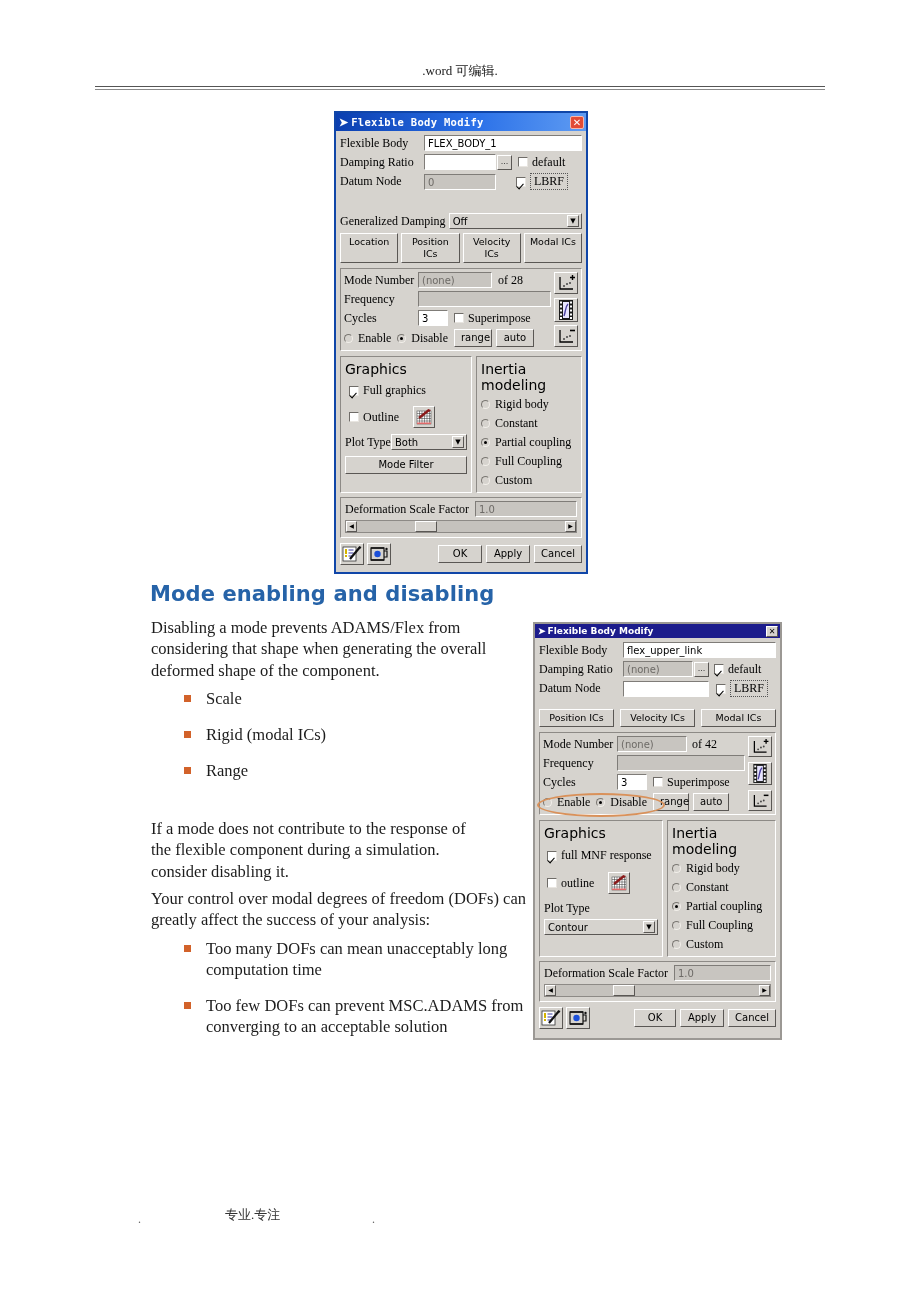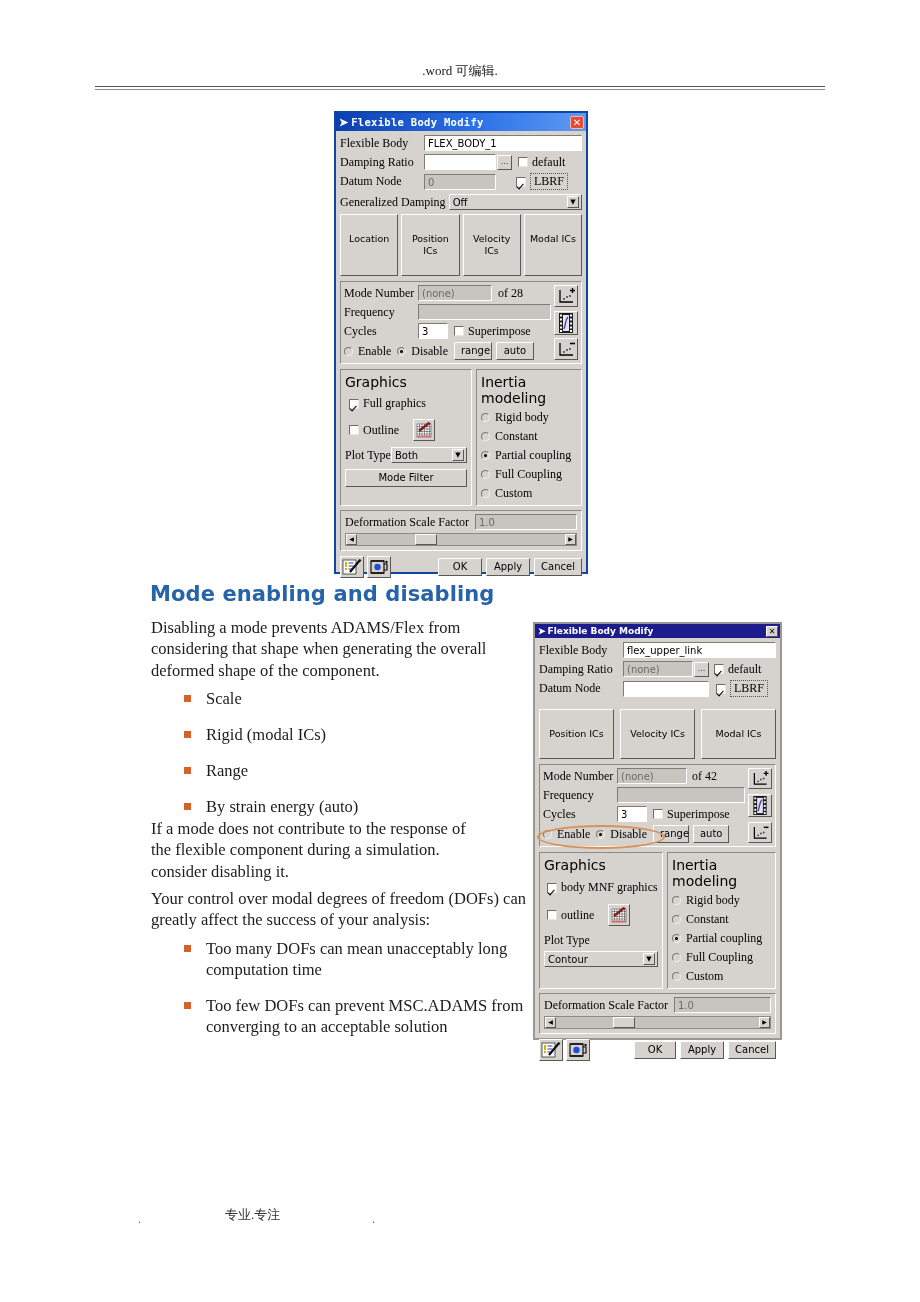--- a/index.html
+++ b/index.html
@@ -106,21 +106,21 @@
       border-radius:50%;background:#000;}
   .radw{display:flex;align-items:center;gap:5px;margin-bottom:4px;cursor:pointer;}
 
   .btn{background:#d6d3ce;border:1px solid #fff;border-right-color:#5a5754;
       border-bottom-color:#5a5754;font-family:"DejaVu Sans",sans-serif;font-size:10px;
       color:#000;text-align:center;cursor:pointer;padding:2px 6px;line-height:12px;}
 
   .tabrow{display:flex;gap:3px;margin:4px 0 0 0;}
   .tab{flex:1;background:#d6d3ce;border:1px solid #fff;border-right-color:#5a5754;
       border-bottom-color:#5a5754;font-family:"DejaVu Sans",sans-serif;
-      font-size:9.5px;text-align:center;padding:18px 1px;line-height:12px;cursor:pointer;}
+      font-size:9.5px;text-align:center;padding:2px 1px;line-height:12px;cursor:pointer;}
 
   .group{border:1px solid #8d8a86;border-right-color:#fff;border-bottom-color:#fff;
       padding:4px;position:relative;}
   .group .gl{font-family:"DejaVu Sans",sans-serif;font-size:14px;color:#000;
       margin-bottom:4px;}
 
   .sel{background:#d6d3ce;border:1px solid #fff;border-right-color:#5a5754;
       border-bottom-color:#5a5754;height:16px;display:flex;align-items:center;
       font-family:"DejaVu Sans",sans-serif;font-size:10px;padding:0 2px 0 3px;cursor:pointer;}
   .sel .txt{flex:1;white-space:nowrap;overflow:hidden;}
@@ -180,21 +180,21 @@
 
       <div class="row">
         <span class="lbl" style="width:84px">Datum Node</span>
         <span class="fld ro" style="width:72px">0</span>
         <span class="chkw" style="margin-left:20px">
           <span class="chk on"></span>
           <span class="lbl" style="border:1px dotted #555;padding:0 3px;">LBRF</span>
         </span>
       </div>
 
-      <div class="row" style="margin-top:4px">
+      <div class="row" style="margin-top:23px">
         <span class="lbl" style="margin-right:3px">Generalized Damping</span>
         <span class="sel" style="flex:1">
           <span class="txt">Off</span>
           <span class="arw">▼</span>
         </span>
       </div>
 
       <div class="tabrow">
         <span class="tab">Location</span>
         <span class="tab">Position ICs</span>
@@ -381,21 +381,20 @@
     </div>
   </div>
 
   <div class="h-blue">Mode enabling and disabling</div>
   <div class="para p1">Disabling a mode prevents ADAMS/Flex from considering that shape when generating the overall deformed shape of the component.</div>
 
   <ul class="bul bul1">
     <li><span class="sq"></span><span>Scale</span></li>
     <li><span class="sq"></span><span>Rigid (modal ICs)</span></li>
     <li><span class="sq"></span><span>Range</span></li>
-    <li><span class="sq"></span><span>By strain energy (auto)</span></li>
   </ul>
 
   <div class="para p3">Your control over modal degrees of freedom (DOFs) can greatly affect the success of your analysis:</div>
   <div class="para p2">If a mode does not contribute to the response of the flexible component during a simulation. consider disabling it.</div>
 
   <ul class="bul bul2">
     <li><span class="sq"></span><span>Too many DOFs can mean unacceptably long computation time</span></li>
     <li><span class="sq"></span><span>Too few DOFs can prevent MSC.ADAMS from converging to an acceptable solution</span></li>
   </ul>
 
@@ -510,21 +509,21 @@
           </span>
         </div>
         <div class="hl-ellipse" style="left:-3px;top:60px;width:128px;height:24px;"></div>
       </div>
 
       <div style="display:flex;gap:4px;margin-top:5px;">
         <div class="group" style="width:124px">
           <div class="gl">Graphics</div>
           <div class="chkw" style="margin:7px 0 9px 3px">
             <span class="chk on"></span>
-            <span class="lbl">body MNF graphics</span>
+            <span class="lbl">full MNF response</span>
           </div>
           <div style="display:flex;align-items:center;margin:0 0 7px 3px;">
             <span class="chkw">
               <span class="chk"></span>
               <span class="lbl">outline</span>
             </span>
             <span class="iconbtn" style="width:22px;height:22px;margin-left:14px">
               <svg width="18" height="18" viewBox="0 0 18 18">
                   <rect x="2" y="3" width="14" height="13" fill="#fff" stroke="#555" stroke-width=".6"></rect>
                   <g stroke="#333" stroke-width=".5">

